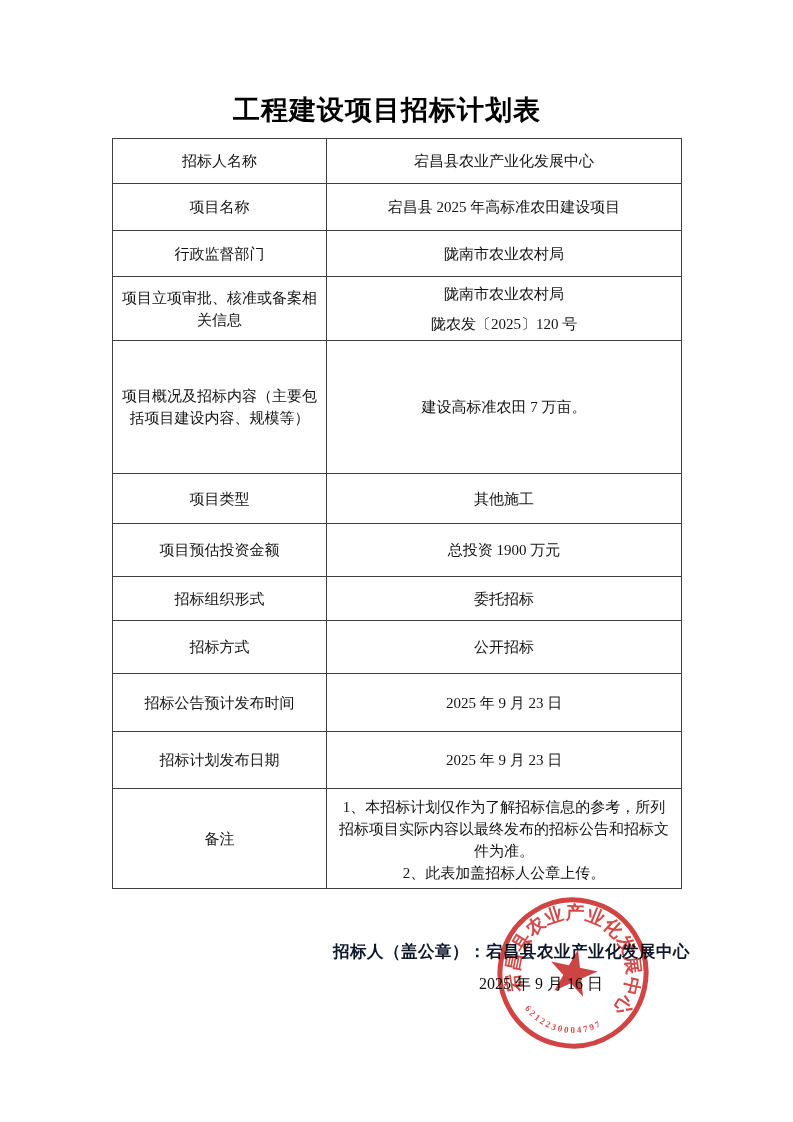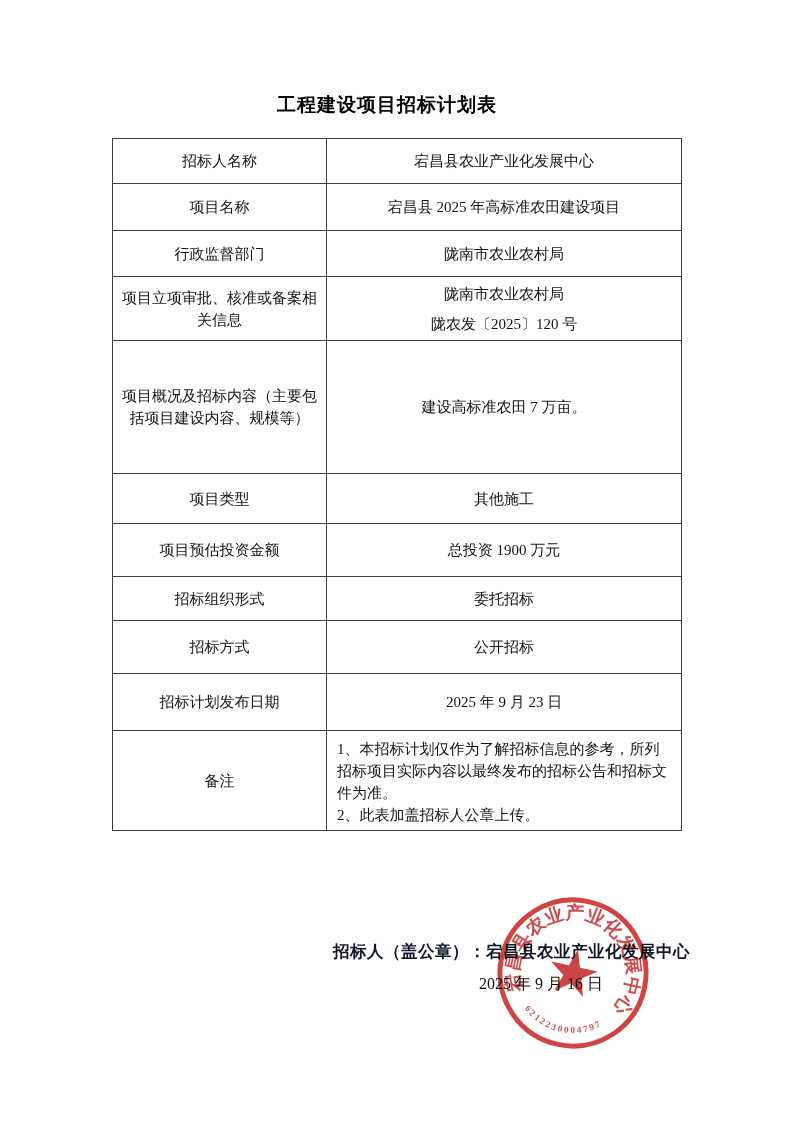--- a/index.html
+++ b/index.html
@@ -7,38 +7,38 @@
     width:793px; height:1122px;
     background:#ffffff;
     font-family:"Liberation Serif","DejaVu Serif",serif;
     color:#111;
     position:relative;
     overflow:hidden;
   }
   .page-title {
     position:absolute; top:92px; left:0; width:774px;
     text-align:center;
-    font-size:19px; font-weight:bold; letter-spacing:1px;
+    font-size:27px; font-weight:bold; letter-spacing:1px;
     color:#000;
   }
   table.form {
     position:absolute; left:112px; top:138px;
     width:570px;
     border-collapse:collapse; table-layout:fixed;
   }
   table.form td {
     border:1.5px solid #3f3f3f;
     font-size:15px; line-height:22px;
     color:#141414;
     vertical-align:middle;
     overflow:hidden;
   }
   td.cell-label { width:195px; text-align:center; padding:2px 9px; }
   td.cell-value { text-align:center; padding:2px 10px; }
-  td.cell-notes { text-align:left; vertical-align:top; padding:6px 10px 4px 10px; }
+  td.cell-notes { text-align:center; vertical-align:top; padding:6px 10px 4px 10px; }
   .value-line2 { margin-top:8px; }
   .note-line { margin:0 0 0 0; }
   .footer-signer {
     position:absolute; left:333px; top:941px;
     font-size:16.5px; font-weight:bold; color:#0f172a;
     letter-spacing:0.5px; white-space:nowrap;
   }
   .footer-date {
     position:absolute; left:479px; top:974px;
     font-size:16px; color:#101010; white-space:nowrap;
@@ -91,20 +91,24 @@
       <td class="cell-value">总投资 1900 万元</td>
     </tr>
     <tr style="height:44px;">
       <td class="cell-label">招标组织形式</td>
       <td class="cell-value">委托招标</td>
     </tr>
     <tr style="height:53px;">
       <td class="cell-label">招标方式</td>
       <td class="cell-value">公开招标</td>
     </tr>
+    <tr style="height:58px;">
+      <td class="cell-label">招标公告预计发布时间</td>
+      <td class="cell-value">2025 年 9 月 23 日</td>
+    </tr>
     <tr style="height:57px;">
       <td class="cell-label">招标计划发布日期</td>
       <td class="cell-value">2025 年 9 月 23 日</td>
     </tr>
     <tr style="height:100px;">
       <td class="cell-label">备注</td>
       <td class="cell-notes">
         <div class="note-line">1、本招标计划仅作为了解招标信息的参考，所列招标项目实际内容以最终发布的招标公告和招标文件为准。</div>
         <div class="note-line">2、此表加盖招标人公章上传。</div>
       </td>

